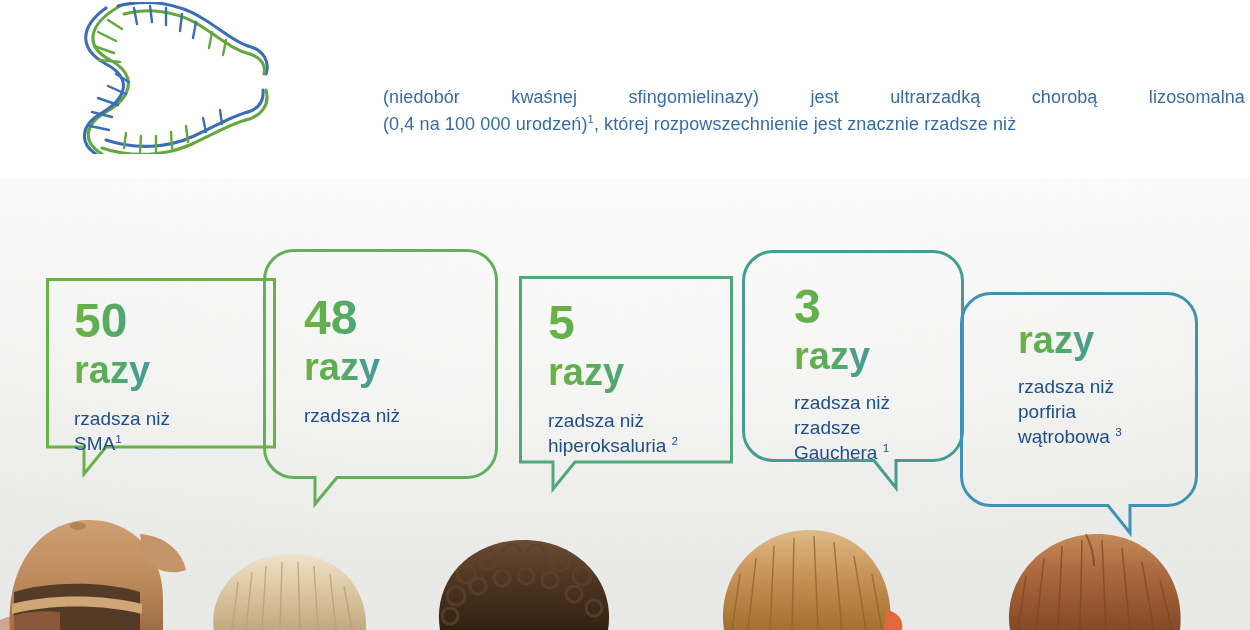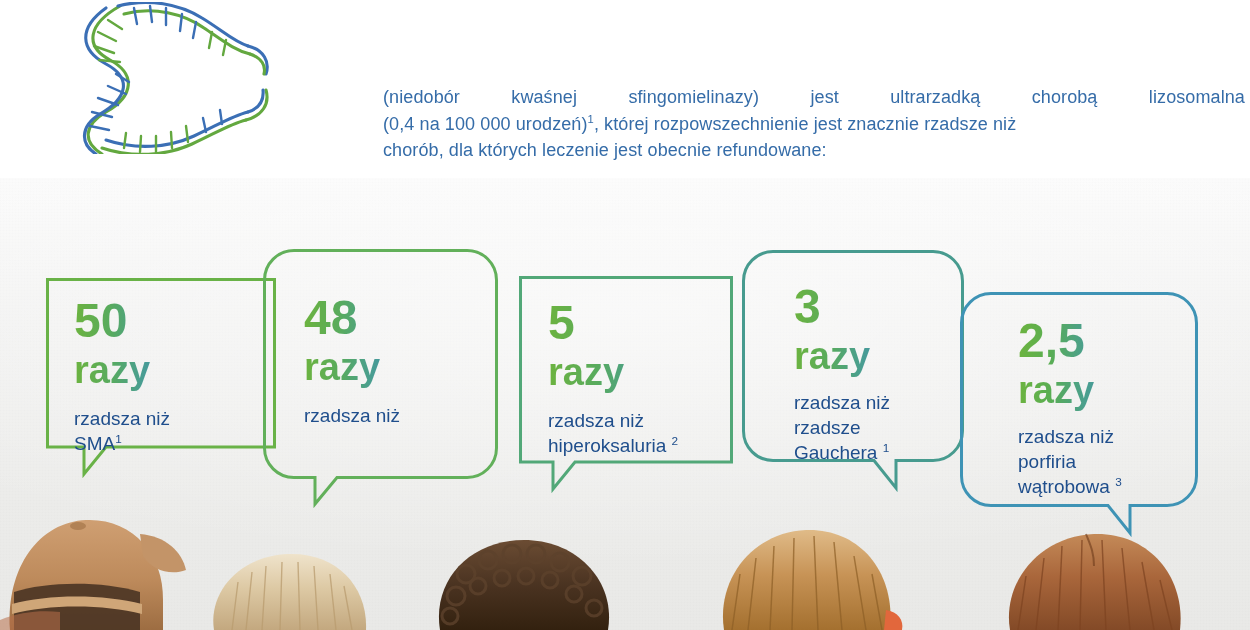--- a/index.html
+++ b/index.html
@@ -165,21 +165,20 @@
         <span>kwaśnej</span>
         <span>sfingomielinazy)</span>
         <span>jest</span>
         <span>ultrarzadką</span>
         <span>chorobą</span>
         <span>lizosomalna</span>
       </span>
     <span class="ln">
       <span>(0,4 na 100 000 urodzeń)</span><sup>1</sup><span>, której rozpowszechnienie jest znacznie rzadsze niż</span>
     </span>
-    <span class="ln">chorób, dla których leczenie jest obecnie refundowane:</span>
   </div>
 
   <div class="bubble" id="bub1">
     <svg class="bub-svg" width="230" height="200" viewBox="0 0 230 200">
       <path d="M1.5 1.5 H228.5 V169 H60 L38 196 L38 169 H1.5 Z" fill="none" stroke="#69b247" stroke-width="3"></path>
     </svg>
     <div class="txt">
       <span class="num g-green">50</span>
       <span class="razy g-green">razy</span>
       <span class="sub">
@@ -235,21 +234,20 @@
     </div>
   </div>
 
   <div class="bubble" id="bub5">
     <svg class="bub-svg" width="238" height="225" viewBox="0 0 238 225">
       <path d="M1.5 31 A29.5 29.5 0 0 1 31 1.5 H206.5 A29.5 29.5 0 0 1 236.5 31
                V184 A29.5 29.5 0 0 1 206.5 213.5 H170 L170 241 L148 213.5 H31
                A29.5 29.5 0 0 1 1.5 184 Z" fill="none" stroke="#3e93b5" stroke-width="3"></path>
     </svg>
     <div class="txt">
-      <span class="num g-greenwide">2,5</span>
       <span class="razy g-greenwide">razy</span>
       <span class="sub">
         <span class="l">rzadsza niż</span>
         <span class="l">porfiria</span>
         <span class="l"><span>wątrobowa</span> <sup>3</sup></span>
       </span>
     </div>
   </div>
 
   <div class="people">

